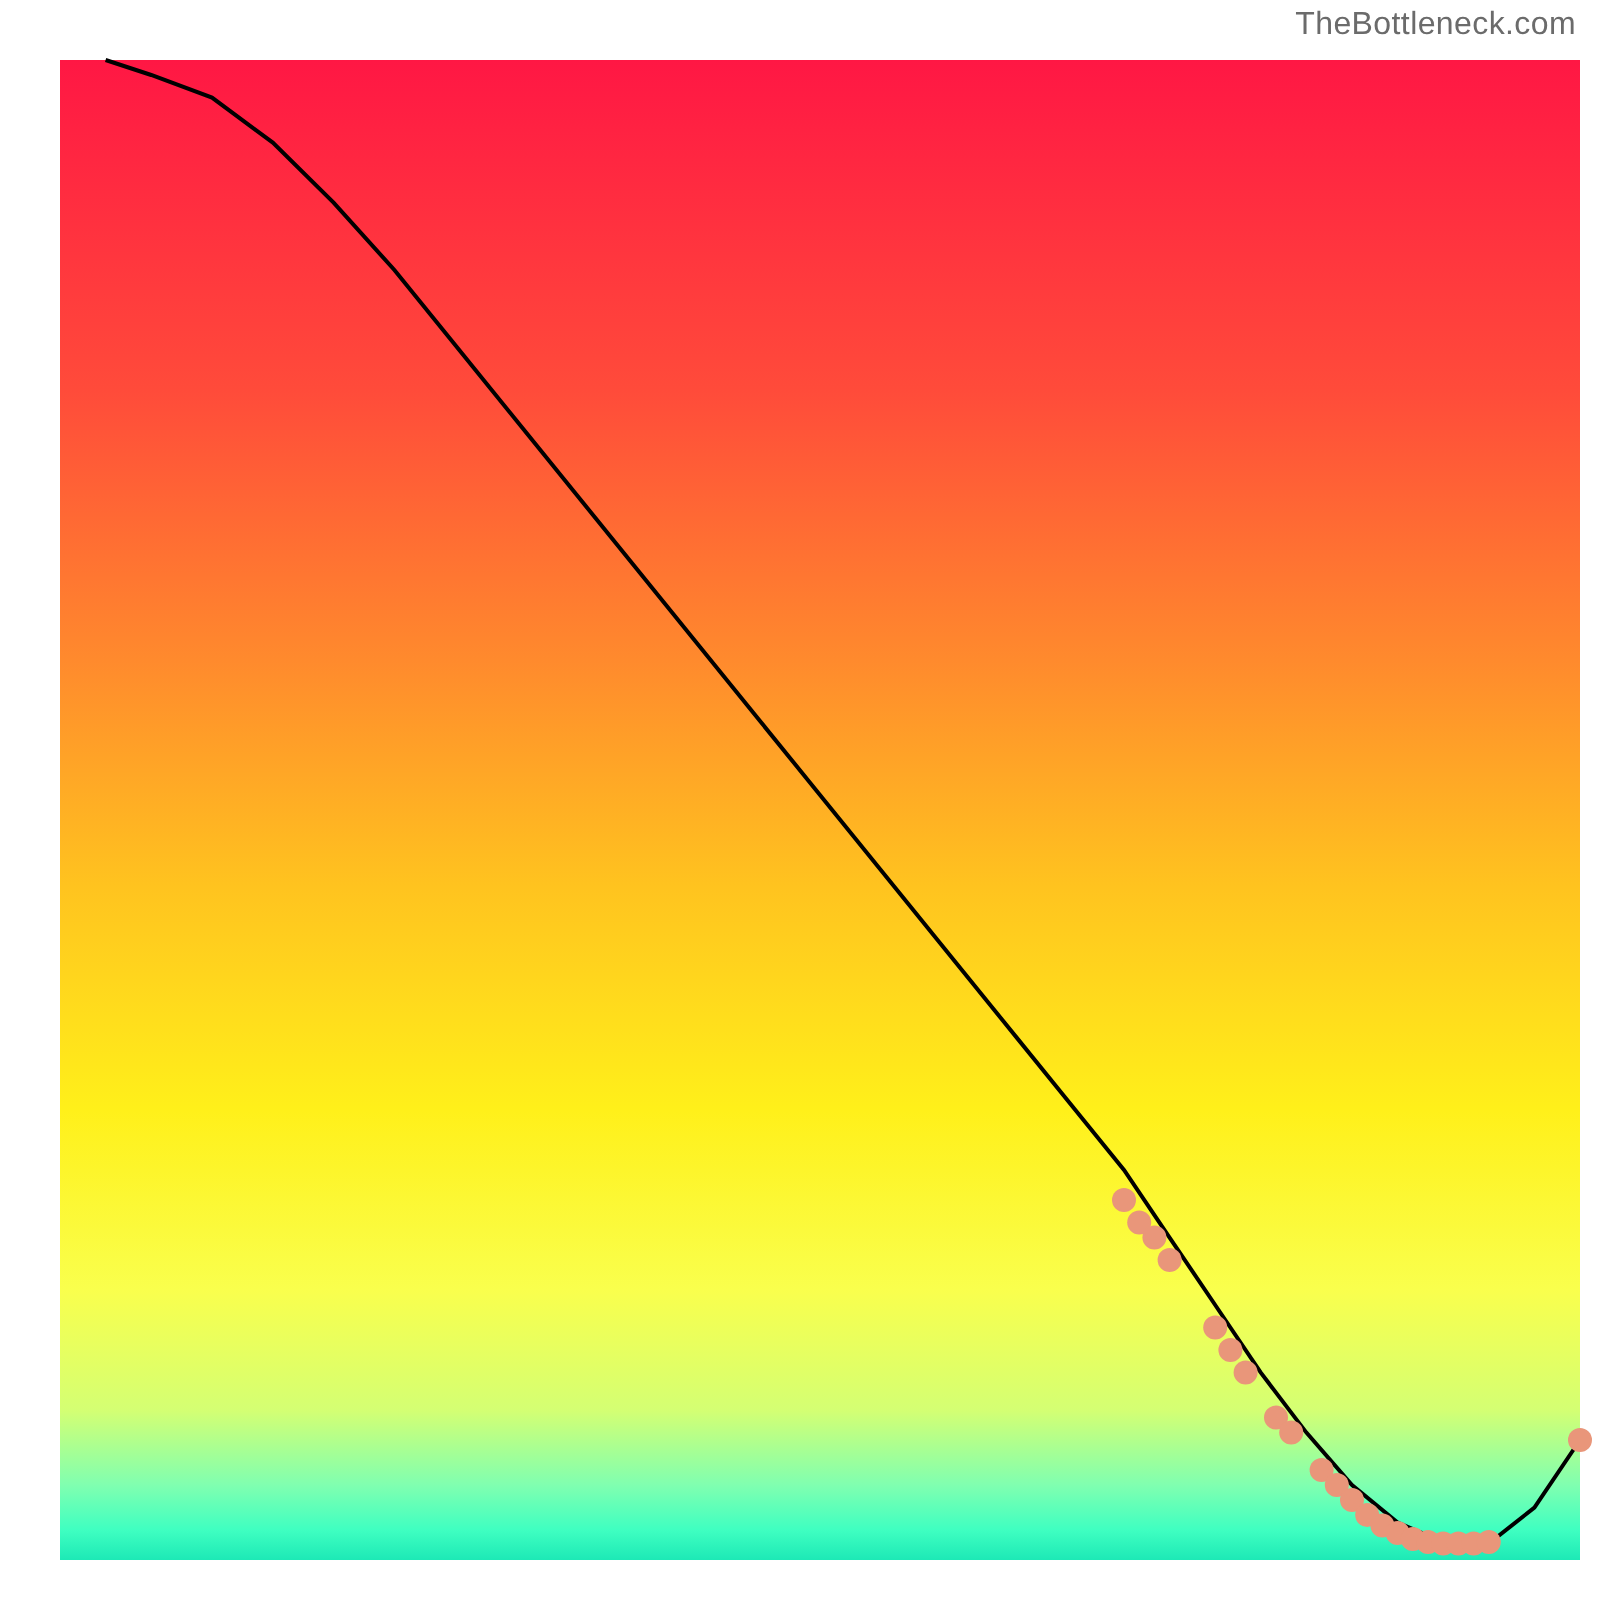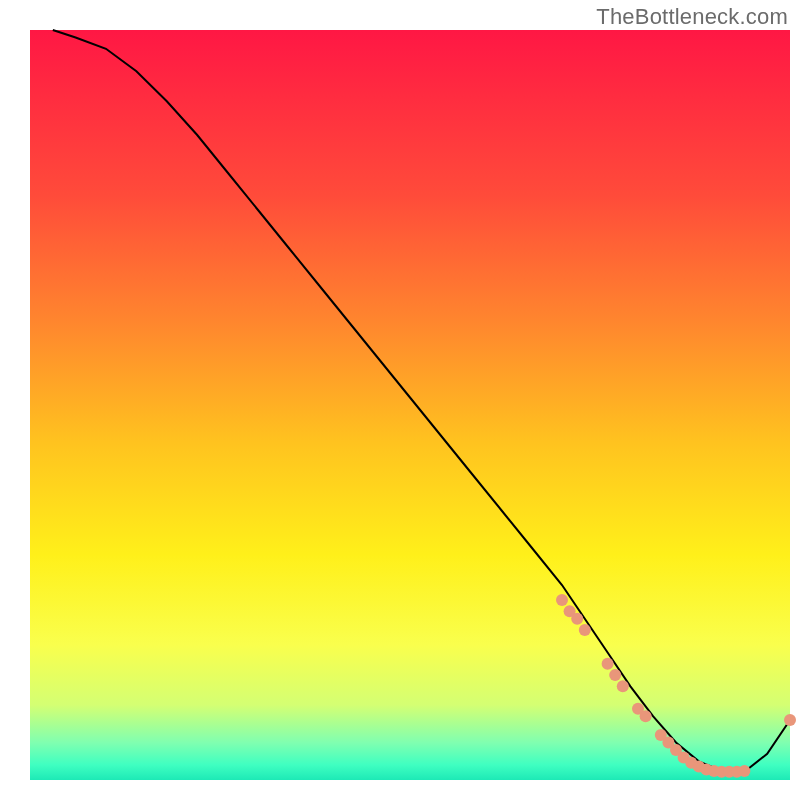--- a/index.html
+++ b/index.html
@@ -13,21 +13,21 @@
   }
   .chart-wrap {
     position: relative;
     width: 800px;
     height: 800px;
   }
   .watermark {
     position: absolute;
     top: 4px;
     right: 12px;
-    font-size: 22px;
+    font-size: 16px;
     font-weight: 500;
     color: #6b6b6b;
     letter-spacing: 0.2px;
     z-index: 5;
   }
   svg { display: block; }
 </style>
 </head>
 <body>
 

